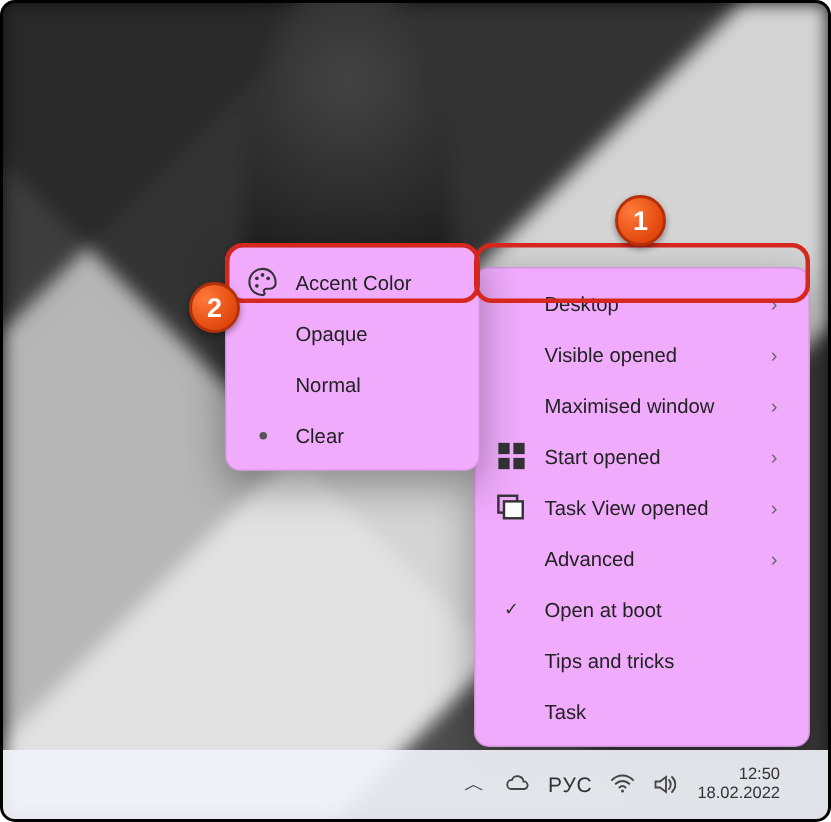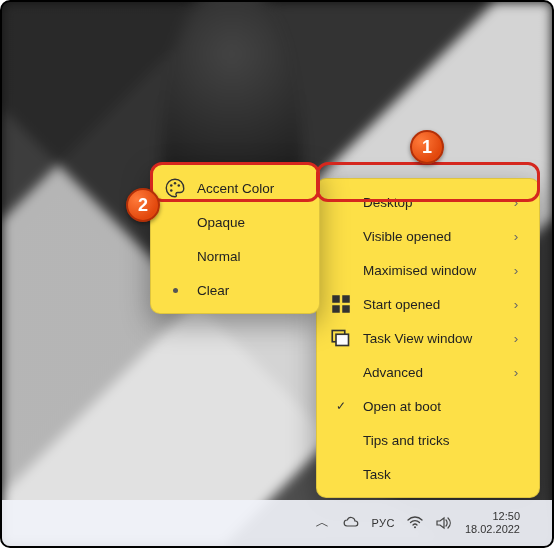--- a/index.html
+++ b/index.html
@@ -29,26 +29,26 @@
   .taskbar {
     position: absolute; left: 0; right: 0; bottom: 0; height: 46px;
     background: rgba(240,242,248,0.92);
     display: flex; align-items: center; justify-content: flex-end;
     padding: 0 14px; gap: 14px;
     font-size: 12px; color: #333;
   }
   .tray-icons { display:flex; align-items:center; gap:12px; }
   .tray-icons svg, .tray-icons .glyph { width:16px; height:16px; fill:#444; color:#444; }
   .tray-text { font-size: 11px; line-height: 13px; text-align: right; }
-  .lang { font-size: 11px; letter-spacing: .5px; }
+  .lang { font-size: 14px; letter-spacing: .5px; }
 
   
   .menu {
     position: absolute;
-    background: #fde047;
+    background: #f0abfc;
     border: 1px solid rgba(0,0,0,0.12);
     border-radius: 10px;
     box-shadow: 0 10px 28px rgba(0,0,0,0.35);
     padding: 6px 0;
     font-size: 13.5px;
     color: #222;
   }
   .menu .item {
     display: flex; align-items: center;
     height: 34px;
@@ -122,21 +122,21 @@
       <span class="label">Start opened</span>
       <span class="chev">›</span>
     </div>
     <div class="item">
       <span class="left-slot">
         <svg viewBox="0 0 16 16">
             <rect x="1" y="2" width="10" height="9" fill="none" stroke="#333" stroke-width="1.3"></rect>
             <rect x="4" y="5" width="10" height="9" fill="#fcfcfe" stroke="#333" stroke-width="1.3"></rect>
           </svg>
       </span>
-      <span class="label">Task View window</span>
+      <span class="label">Task View opened</span>
       <span class="chev">›</span>
     </div>
     <div class="item">
       <span class="left-slot"></span>
       <span class="label">Advanced</span>
       <span class="chev">›</span>
     </div>
     <div class="item">
       <span class="left-slot check"></span>
       <span class="label">Open at boot</span>

